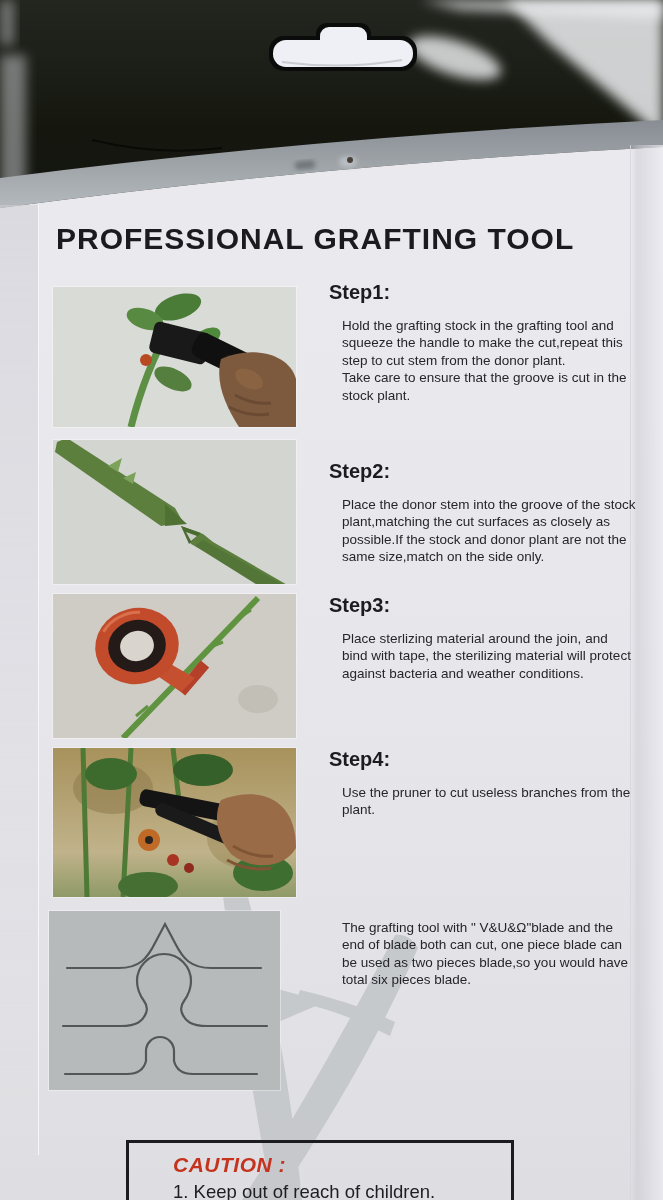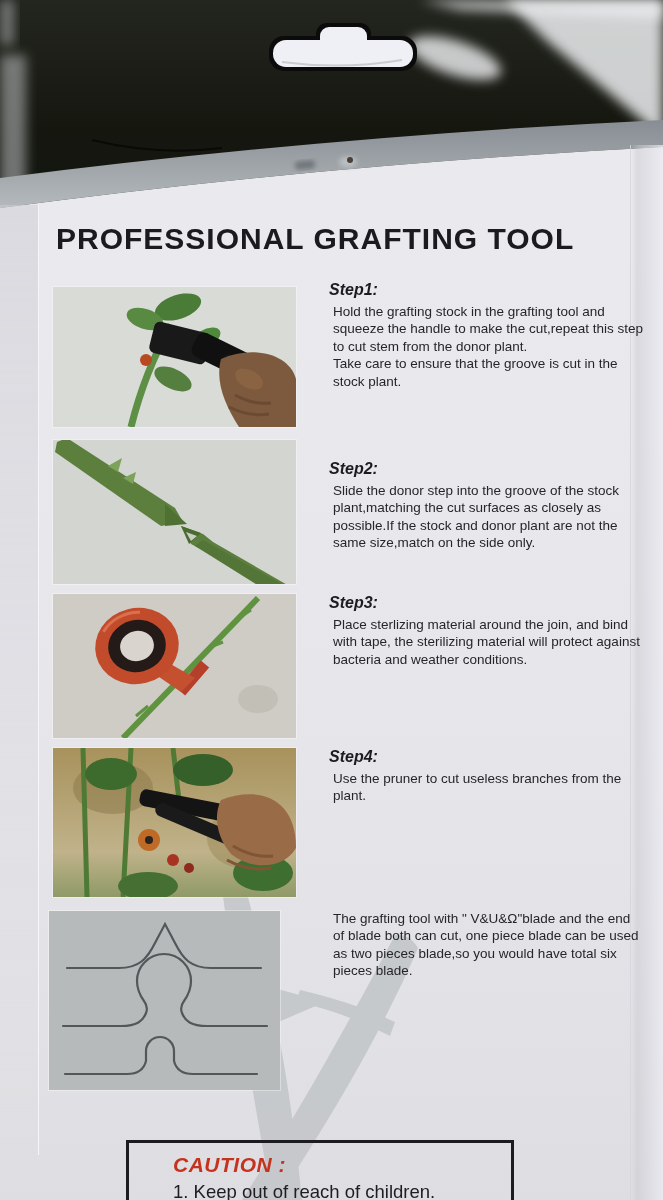--- a/index.html
+++ b/index.html
@@ -20,22 +20,22 @@
     font-size:30px;font-weight:bold;letter-spacing:1px;color:#1b1b1f;
     white-space:nowrap;
   }
   .step-img{
     position:absolute;left:53px;z-index:3;
     box-shadow:0 0 0 1px rgba(255,255,255,.35);
   }
   .step-text{
     position:absolute;left:329px;width:320px;z-index:3;color:#26262a;
   }
-  .step-heading{font-size:16px;font-weight:bold;margin:0 0 3px 0;color:#1c1c20;font-style:italic;}
-  .step-body{font-size:13.5px;line-height:17.4px;margin:4px;white-space:pre-line;}
+  .step-heading{font-size:20px;font-weight:bold;margin:0 0 3px 0;color:#1c1c20;}
+  .step-body{font-size:13.5px;line-height:17.4px;margin:13px;white-space:pre-line;}
   .caution-box{
     position:absolute;left:126px;top:1140px;width:388px;height:130px;
     border:3px solid #1c1c1e;z-index:3;background:transparent;
     padding:10px 0 0 44px;box-sizing:border-box;
   }
   .caution-heading{font-size:21px;font-weight:bold;color:#c5331f;letter-spacing:.5px;margin:0 0 3px 0;font-style:italic;}
   .caution-item{font-size:18.5px;color:#1e1e22;line-height:23px;margin:0;}
   .edge-left{
     position:absolute;left:0;top:205px;width:38px;height:950px;z-index:2;
     background:linear-gradient(180deg,rgba(205,205,212,.55),rgba(214,214,220,.35) 55%,rgba(214,214,220,0));
@@ -139,21 +139,21 @@
     <path d="M4,2 L14,-2 L122,68 L130,82 L108,86 L2,12 Z" fill="#5c7f3e"></path>
     <path d="M55,26 l14,-8 -4,14 Z M70,38 l13,-6 -3,12 Z" fill="#7da35a"></path>
     <path d="M112,64 L134,84 L112,86 Z" fill="#4f7234"></path>
     <path d="M128,86 L150,94 L160,102 L243,150 L232,154 L138,104 Z" fill="#5c7f3e"></path>
     <path d="M128,86 L148,93 L136,104 Z" fill="#4a6b30"></path>
     <path d="M133,92 L144,96 L138,101 Z" fill="#c9cdc6"></path>
     <path d="M150,100 L243,152 L222,156 L142,106 Z" fill="#547538"></path>
   </svg>
   <div class="step-text" style="top:460px">
     <p class="step-heading">Step2:</p>
-    <p class="step-body">Slide the donor step into the groove of the stock plant,matching the cut surfaces as closely as possible.If the stock and donor plant are not the same size,match on the side only.</p>
+    <p class="step-body">Place the donor stem into the groove of the stock plant,matching the cut surfaces as closely as possible.If the stock and donor plant are not the same size,match on the side only.</p>
   </div>
 
   <svg class="step-img" style="top:594px" width="243" height="144" viewBox="0 0 243 144">
     <rect width="243" height="144" fill="#cfccc6"></rect>
     <ellipse cx="205" cy="105" rx="20" ry="14" fill="#b9b5ae" opacity=".6"></ellipse>
     <path d="M205,4 L70,144" stroke="#5f9340" stroke-width="6" fill="none"></path>
     <path d="M186,24 l12,-8 M95,112 l-12,10 M160,52 l10,-4" stroke="#5f9340" stroke-width="3" fill="none"></path>
     <path d="M152,70 L128,98" stroke="#b5402a" stroke-width="11" fill="none"></path>
     <path d="M100,60 L142,84 L128,98 L90,72 Z" fill="#c4502f"></path>
     <g transform="rotate(-14 84 52)">

